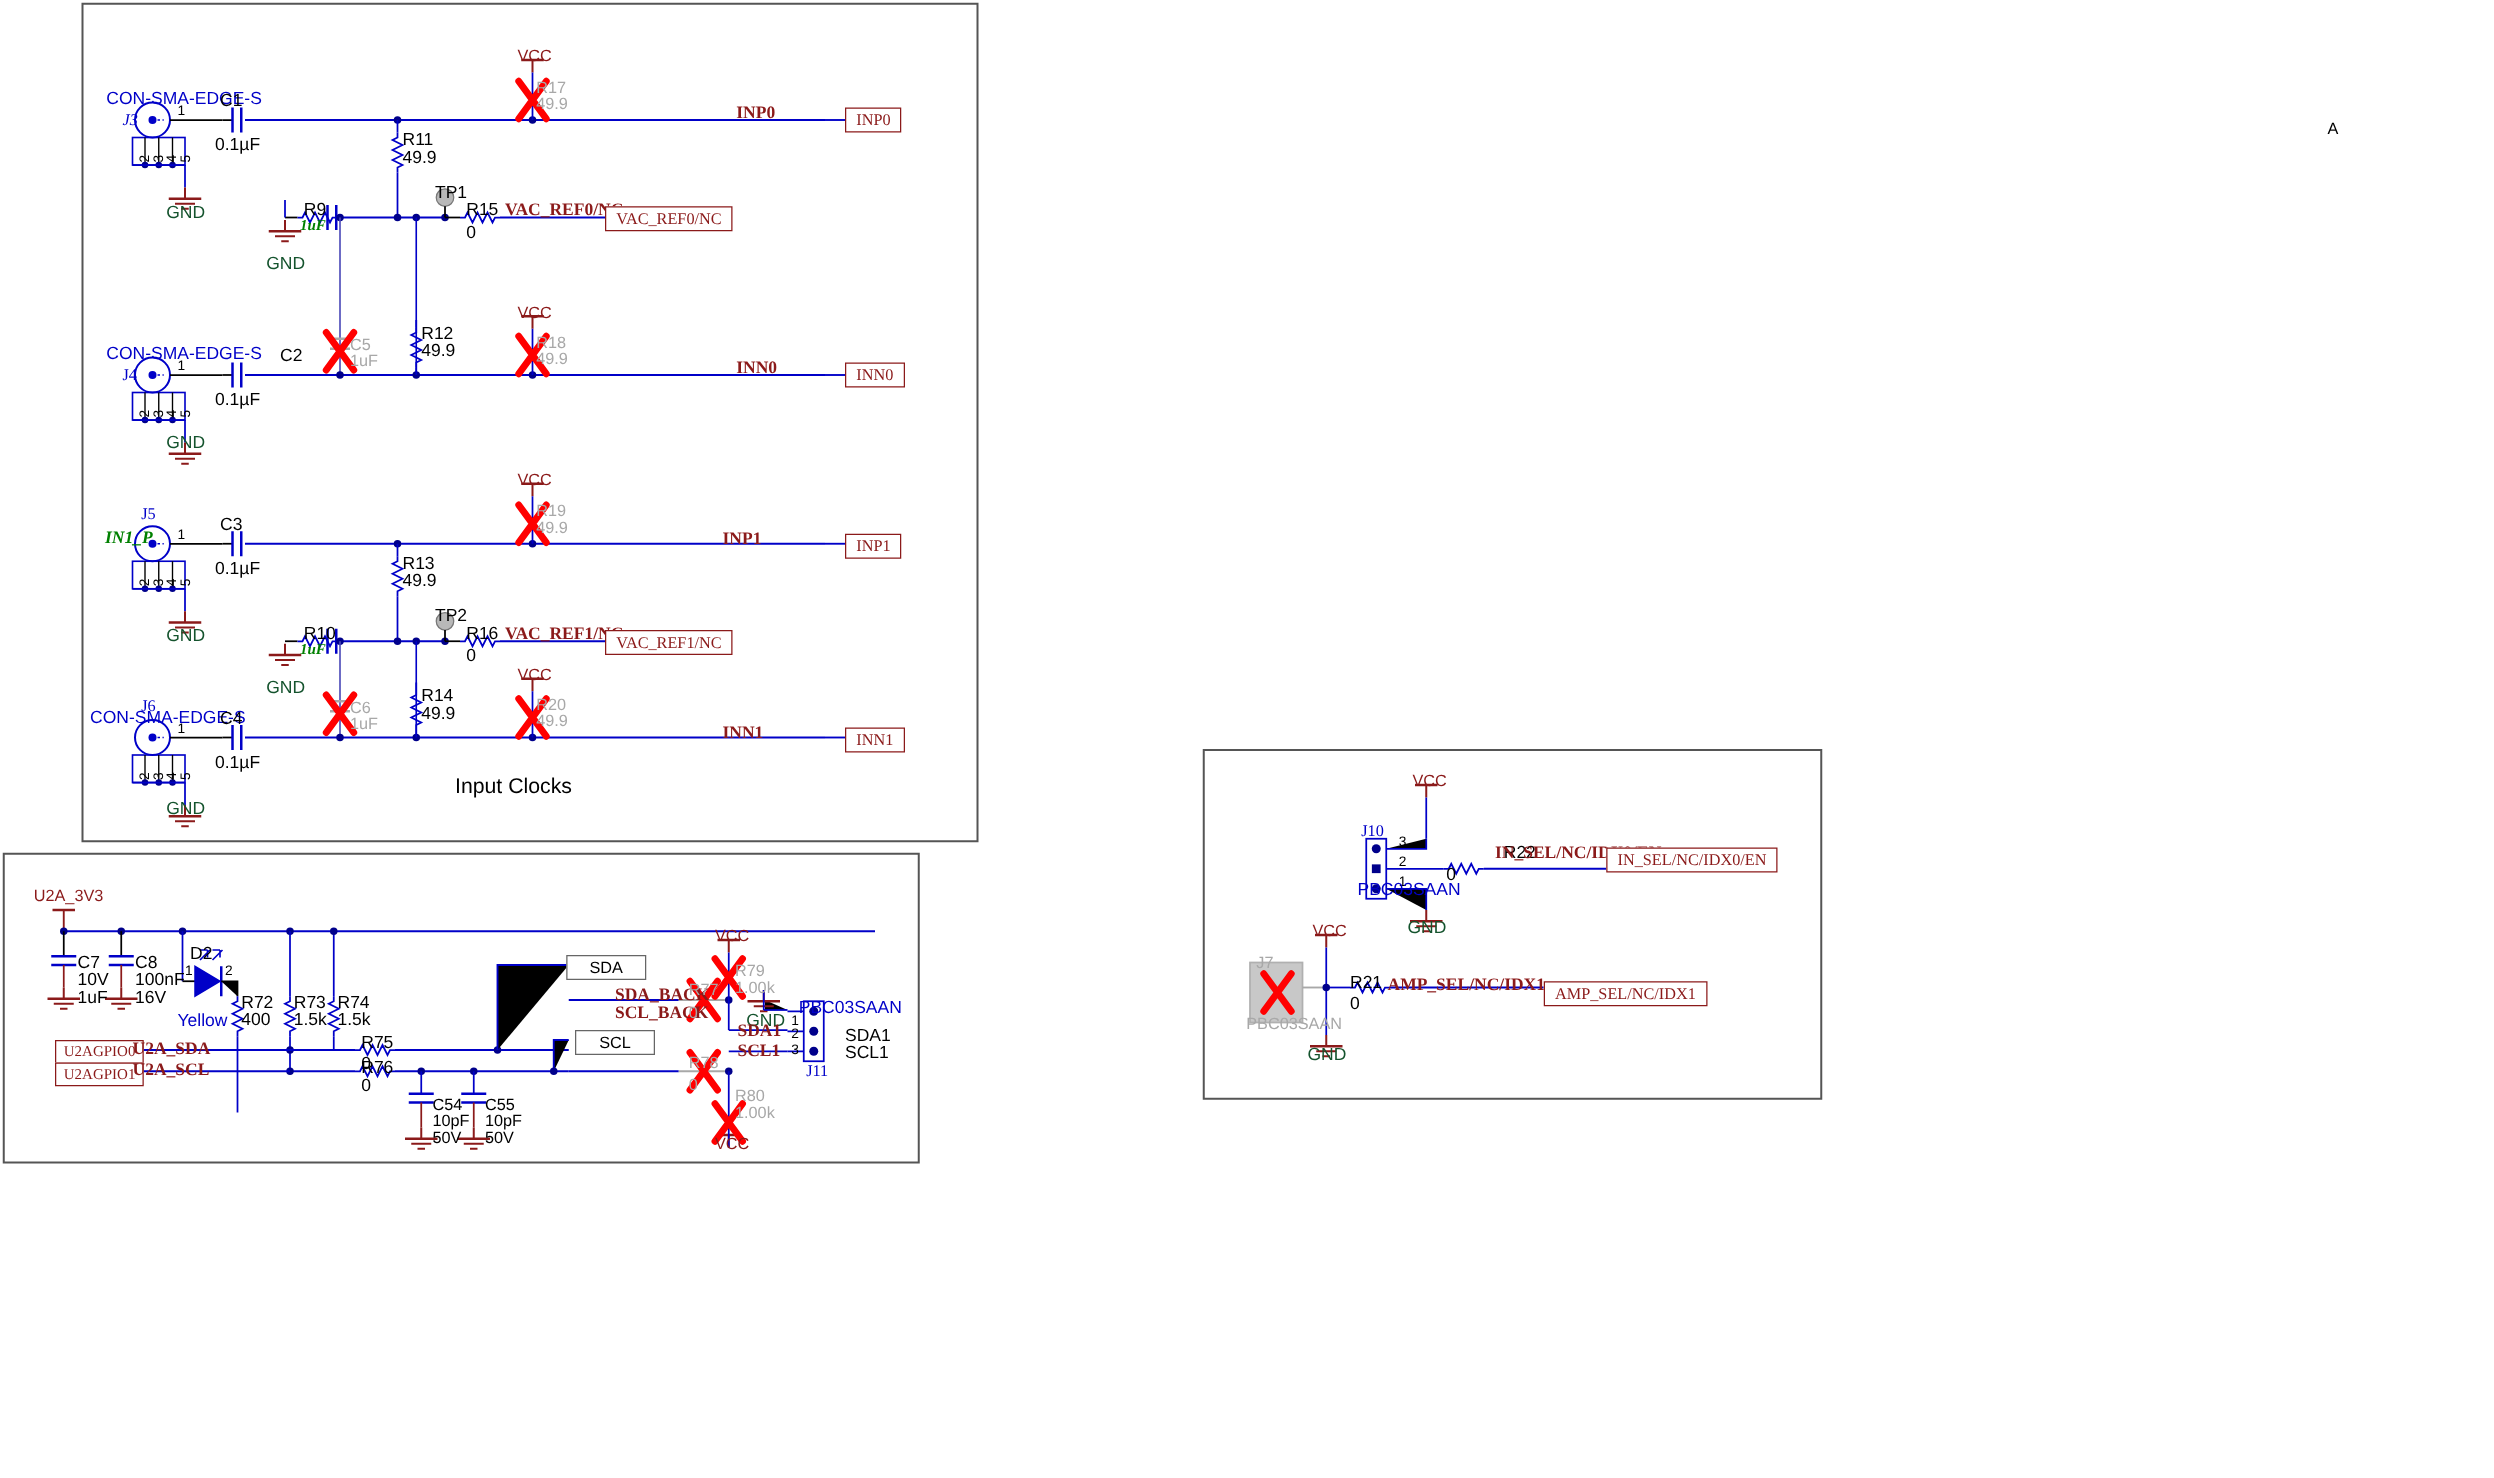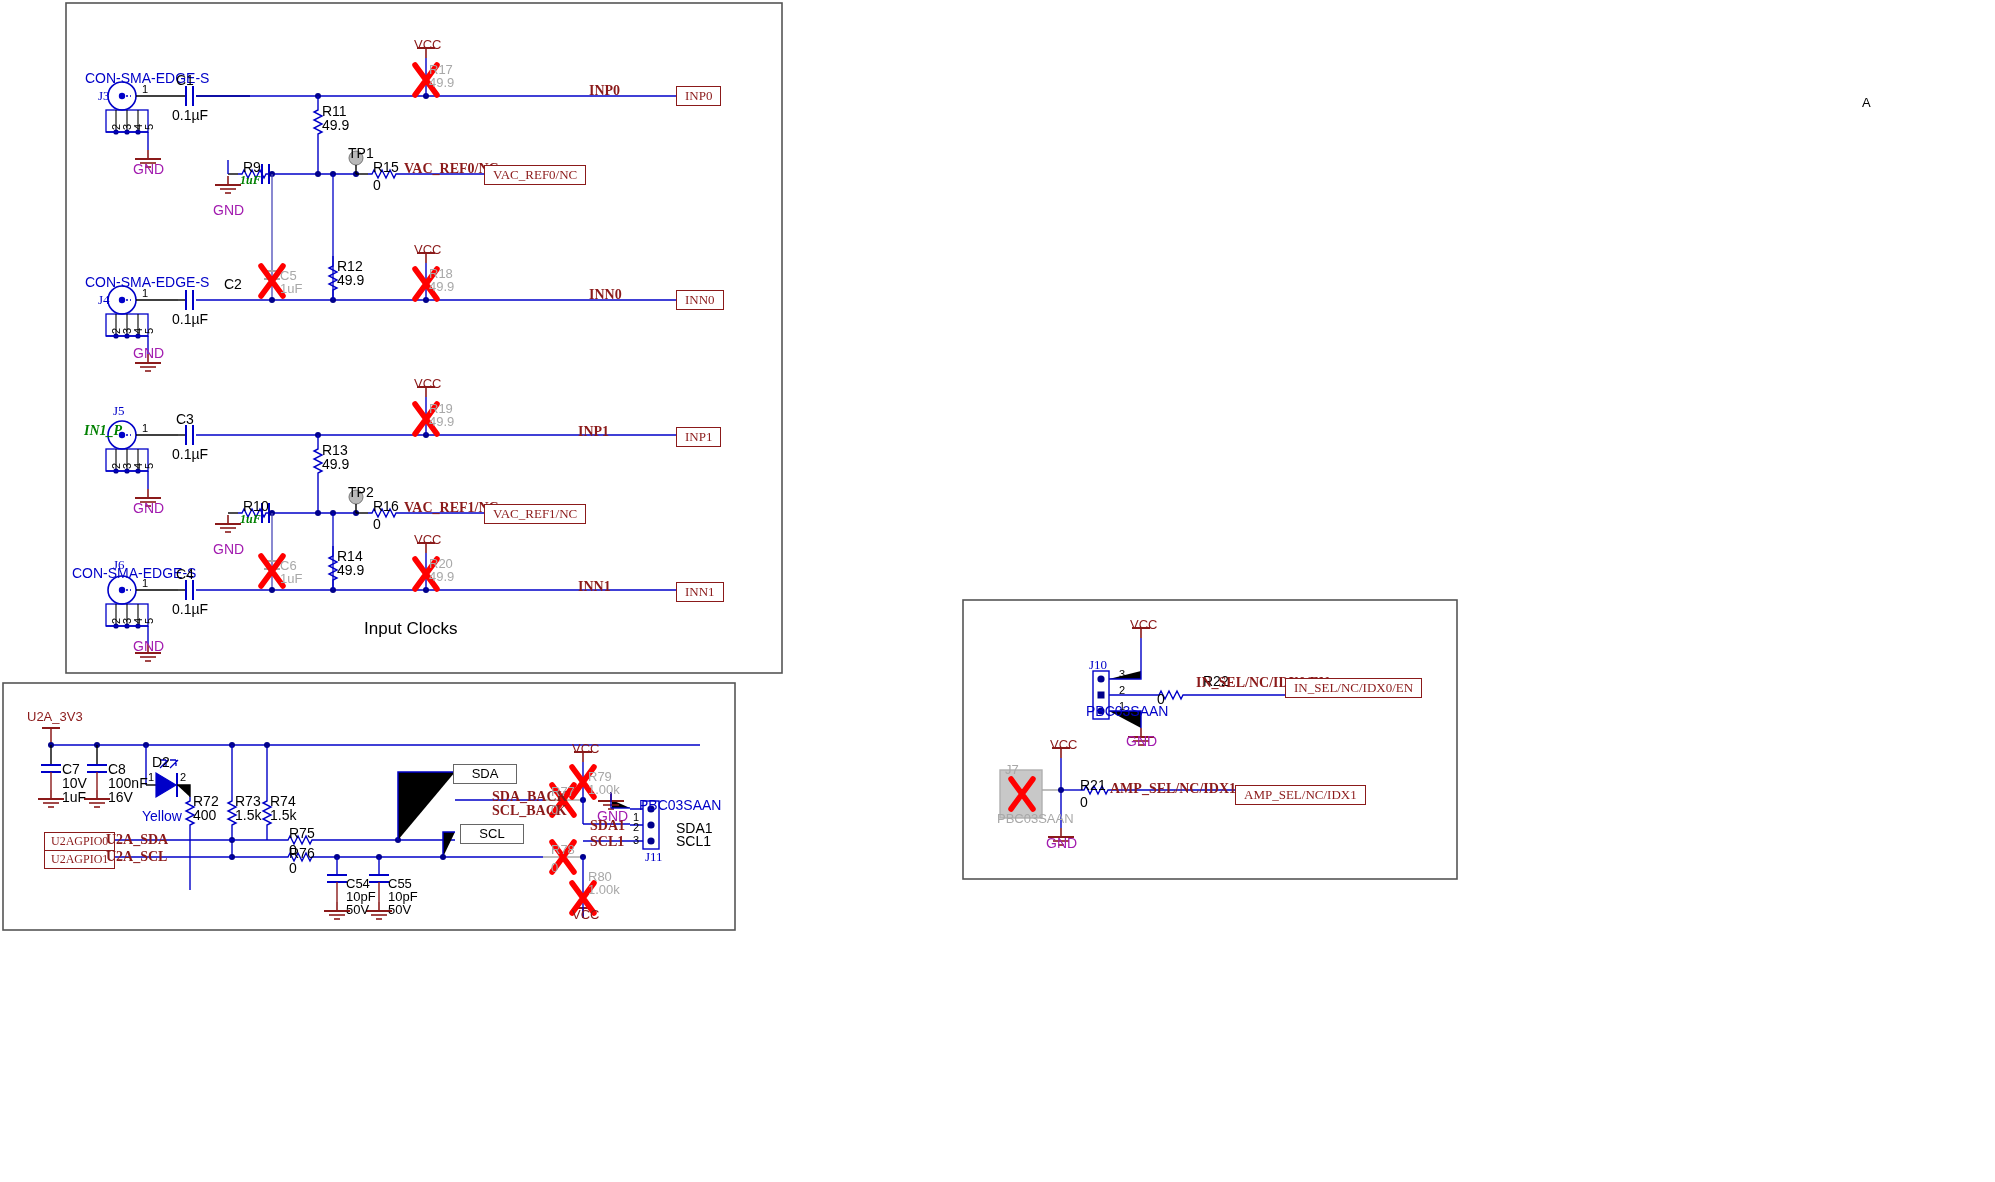--- a/index.html
+++ b/index.html
@@ -9,21 +9,21 @@
   svg.sheet{position:absolute;left:0;top:0;width:1995px;height:1182px;}
 
   
   .t{position:absolute;white-space:nowrap;line-height:1;}
   .designator{color:#0000c8;font-size:13px;font-family:"Liberation Serif",serif;}
   .partname{color:#0000c8;font-size:14px;}
   .val{color:#000000;font-size:14px;}
   .valsm{color:#000000;font-size:13px;}
   .netred{color:#8b1a1a;font-size:14px;font-family:"Liberation Serif",serif;font-weight:bold;}
   .pwr{color:#8b1a1a;font-size:13px;}
-  .gnd{color:#a21caf;font-size:14px;}
+  .gnd{color:#14532d;font-size:14px;}
   .dnp{color:#a8a8a8;font-size:13px;}
   .green{color:#008000;font-size:14px;font-style:italic;font-weight:bold;font-family:"Liberation Serif",serif;}
   .greensm{color:#008000;font-size:12px;font-style:italic;font-weight:bold;font-family:"Liberation Serif",serif;}
   .pinnum{color:#000000;font-size:11px;}
   .pinnumv{color:#000000;font-size:11px;transform:rotate(-90deg);transform-origin:left top;}
   .blocktitle{color:#000000;font-size:17px;}
   .portbox{position:absolute;border:1px solid #8b1a1a;color:#8b1a1a;font-size:13px;
            font-family:"Liberation Serif",serif;background:#fff;padding:1px 8px;line-height:16px;}
   .netlabelbox{position:absolute;border:1px solid #666;color:#000;font-size:13px;
            background:#fff;padding:1px 10px;line-height:16px;text-align:center;}
@@ -342,21 +342,21 @@
   <use href="#sym-res-h" x="1080" y="790"></use>
   <path d="M1112,790 L1235,790" stroke="#0000c8" stroke-width="1.5"></path>
   <path d="M1061,790 L1061,828" stroke="#0000c8" stroke-width="1.4"></path>
   <use href="#sym-gnd" x="1061" y="828"></use>
   <circle cx="1061" cy="790" r="3" fill="#00008b"></circle>
 </svg>
 
 <div class="t corner" style="left:1862px;top:96px;">A</div>
 
 <div class="t partname" style="left:85px;top:71px;">CON-SMA-EDGE-S</div>
-<div class="t designator" style="left:98px;top:89px;">J3</div>
+<div class="t designator" style="left:98px;top:89px;font-style:italic;">J3</div>
 <div class="t pinnum" style="left:142px;top:84px;">1</div>
 <div class="t pinnumv" style="left:111px;top:130px;">2</div>
 <div class="t pinnumv" style="left:122px;top:130px;">3</div>
 <div class="t pinnumv" style="left:133px;top:130px;">4</div>
 <div class="t pinnumv" style="left:144px;top:130px;">5</div>
 <div class="t gnd" style="left:133px;top:162px;">GND</div>
 <div class="t val" style="left:176px;top:73px;">C1</div>
 <div class="t val" style="left:172px;top:108px;">0.1µF</div>
 <div class="t val" style="left:322px;top:104px;">R11</div>
 <div class="t val" style="left:322px;top:118px;">49.9</div>

